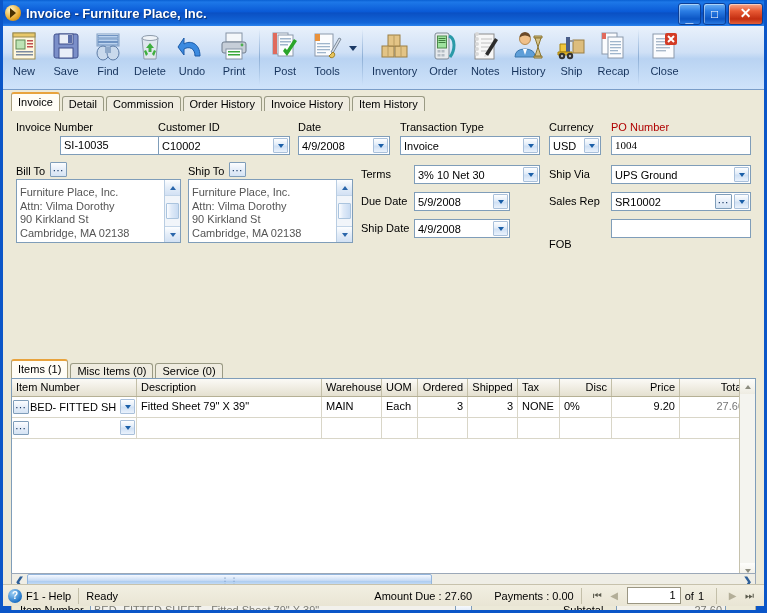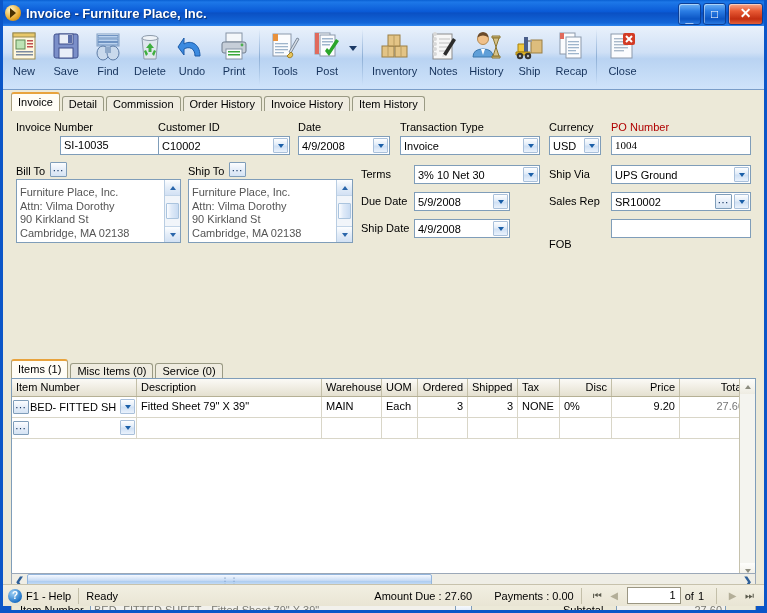--- a/index.html
+++ b/index.html
@@ -347,52 +347,52 @@
         </svg>
       </span>
       <span class="lbl">Print</span>
     </div>
 
     <div class="tsep"></div>
 
     <div class="tool">
       <span class="ico">
         <svg width="32" height="32" viewBox="0 0 32 32">
+          <rect x="4" y="3" width="15" height="21" fill="#fbfcfe" stroke="#8b99ab"></rect>
+          <rect x="4" y="3" width="4" height="21" fill="#e06a5c"></rect>
+          <rect x="9" y="5" width="15" height="21" fill="#fbfcfe" stroke="#8b99ab"></rect>
+          <g fill="#9fb5cc">
+              <rect x="11" y="8" width="11" height="1.5"></rect>
+              <rect x="11" y="11" width="11" height="1.5"></rect>
+              <rect x="11" y="14" width="8" height="1.5"></rect>
+            </g>
+          <path d="M14 21 L18 26 L28 11 L25 9 L18 20 L16 18 Z" fill="#2aa52a"></path>
+        </svg>
+      </span>
+      <span class="lbl">Post</span>
+    </div>
+
+    <div class="tool">
+      <span class="ico">
+        <svg width="32" height="32" viewBox="0 0 32 32">
           <rect x="4" y="4" width="18" height="22" fill="#fbfcfe" stroke="#8b99ab"></rect>
           <rect x="4" y="4" width="5" height="7" fill="#e8913c"></rect>
           <g fill="#9fb5cc">
               <rect x="6" y="13" width="13" height="1.3"></rect>
               <rect x="6" y="16" width="13" height="1.3"></rect>
               <rect x="6" y="19" width="13" height="1.3"></rect>
               <rect x="6" y="22" width="9" height="1.3"></rect>
             </g>
           <path d="M20 22 L28 8 L30 9 L22 23 Z" fill="#d6dde6" stroke="#7d8b9c"></path>
           <path d="M18 26 a3 3 0 1 0 4-4 l-3 3z" fill="#e8c45c" stroke="#9c7e22"></path>
         </svg>
       </span>
       <span class="lbl">Tools</span>
     </div>
 
-    <div class="tool">
-      <span class="ico">
-        <svg width="32" height="32" viewBox="0 0 32 32">
-          <rect x="4" y="3" width="15" height="21" fill="#fbfcfe" stroke="#8b99ab"></rect>
-          <rect x="4" y="3" width="4" height="21" fill="#e06a5c"></rect>
-          <rect x="9" y="5" width="15" height="21" fill="#fbfcfe" stroke="#8b99ab"></rect>
-          <g fill="#9fb5cc">
-              <rect x="11" y="8" width="11" height="1.5"></rect>
-              <rect x="11" y="11" width="11" height="1.5"></rect>
-              <rect x="11" y="14" width="8" height="1.5"></rect>
-            </g>
-          <path d="M14 21 L18 26 L28 11 L25 9 L18 20 L16 18 Z" fill="#2aa52a"></path>
-        </svg>
-      </span>
-      <span class="lbl">Post</span>
-    </div>
-
     <div class="dropcaret">
         <b></b>
       </div>
 
     <div class="tsep"></div>
 
 
     <div class="tool">
       <span class="ico">
         <svg width="32" height="32" viewBox="0 0 32 32">
@@ -402,20 +402,41 @@
             <rect x="9" y="5" width="12" height="11"></rect>
           </g>
           <g stroke="#b99c60" fill="none">
               <path d="M9 16v11M22 16v11M15 5v11"></path>
             </g>
         </svg>
       </span>
       <span class="lbl">Inventory</span>
     </div>
 
+    <div class="tool">
+      <span class="ico">
+        <svg width="32" height="32" viewBox="0 0 32 32">
+          <rect x="8" y="3" width="14" height="26" rx="2" fill="#e7eaed" stroke="#7f8b97"></rect>
+          <rect x="10.5" y="6" width="9" height="12" fill="#9ee39e" stroke="#4e8a4e"></rect>
+          <g fill="#3f7d3f">
+              <rect x="11.5" y="8" width="7" height="1"></rect>
+              <rect x="11.5" y="10" width="7" height="1"></rect>
+              <rect x="11.5" y="12" width="7" height="1"></rect>
+            </g>
+          <g fill="#b4bcc4">
+              <rect x="10.5" y="20" width="3" height="2.5"></rect>
+              <rect x="14.5" y="20" width="3" height="2.5"></rect>
+              <rect x="10.5" y="24" width="3" height="2.5"></rect>
+              <rect x="14.5" y="24" width="3" height="2.5"></rect>
+            </g>
+          <path d="M22 6 q5 2 5 9 t-4 12" stroke="#2a9aa8" stroke-width="3" fill="none"></path>
+        </svg>
+      </span>
+      <span class="lbl">Order</span>
+    </div>
 
     <div class="tool">
       <span class="ico">
         <svg width="32" height="32" viewBox="0 0 32 32">
           <rect x="6" y="4" width="19" height="25" fill="#f7f7f7" stroke="#8b8b8b"></rect>
           <g fill="#d8d8d8">
               <circle cx="8" cy="4" r="2"></circle>
               <circle cx="8" cy="9" r="2"></circle>
               <circle cx="8" cy="14" r="2"></circle>
               <circle cx="8" cy="19" r="2"></circle>
@@ -629,21 +650,21 @@
         <div class="tab">Service (0)</div>
       </div>
 
       <div class="gwrap">
         <div class="ghead">
           <div class="c" style="width:125px;">Item Number</div>
           <div class="c" style="width:185px;">Description</div>
           <div class="c" style="width:60px;">Warehouse</div>
           <div class="c" style="width:36px;">UOM</div>
           <div class="c" style="width:50px;text-align:right;">Ordered</div>
-          <div class="c" style="width:50px;text-align:left;">Shipped</div>
+          <div class="c" style="width:50px;text-align:center;">Shipped</div>
           <div class="c" style="width:42px;">Tax</div>
           <div class="c" style="width:52px;text-align:right;">Disc</div>
           <div class="c" style="width:68px;text-align:right;">Price</div>
           <div class="c" style="width:68px;text-align:right;border-right:none;">Total</div>
         </div>
 
         <div class="grow">
           <div class="c cellcombo" style="width:125px;padding:0;">
             <span class="ell">⋯</span>
             <span style="font-size:11px;overflow:hidden;white-space:nowrap;width:87px;">BED- FITTED SHEE</span>

